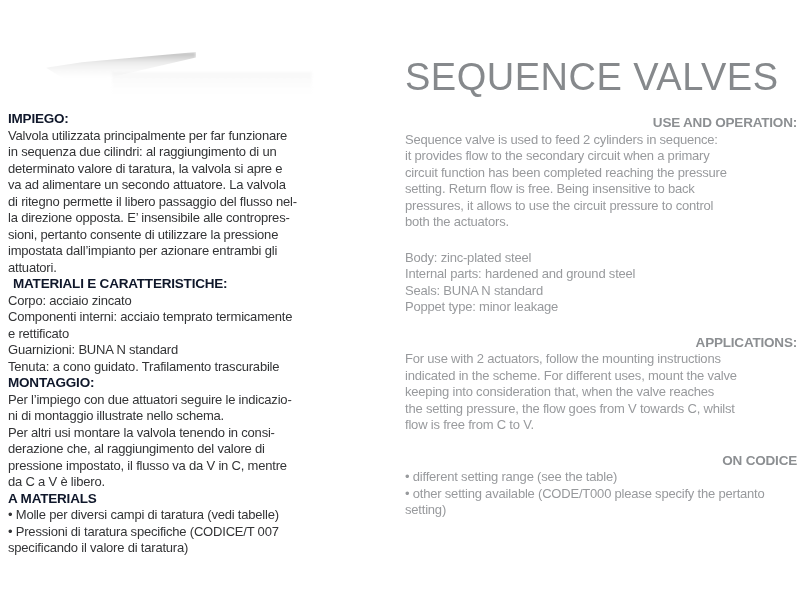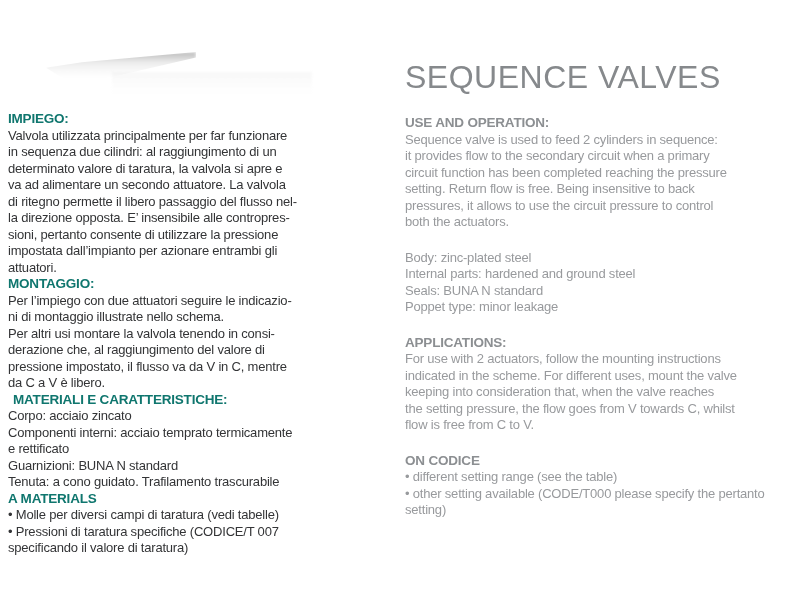--- a/index.html
+++ b/index.html
@@ -32,47 +32,48 @@
 
   .left-col {
     left: 8px; top: 111px;
     width: 362px;
     color: #333436;
     font-size: 13px;
     line-height: 16.5px;
     letter-spacing: -0.2px;
   }
   .left-col .sec-heading {
-    color: #0f766e;
+    color: #0f172a;
     font-weight: bold;
     font-size: 13.5px;
   }
   .left-col .sec-heading.indented { padding-left: 5px; }
 
   .right-col {
     left: 405px; top: 60px;
     width: 392px;
     color: #989a9d;
     font-size: 13px;
     line-height: 16.5px;
     letter-spacing: -0.2px;
   }
   .page-title {
     color: #86898c;
-    font-size: 32px;
+    font-size: 38px;
     font-weight: 500;
     letter-spacing: 0.5px;
     line-height: 34px;
     margin: 0 0 21px 0;
     white-space: nowrap;
   }
   .right-col .sec-heading {
     color: #8c8f92;
     font-weight: bold;
     font-size: 13.5px;
+    text-align: right;
   }
   .right-col .section { margin-bottom: 19px; }
 
   .sec-heading { margin: 0; white-space: pre; }
   .sec-body { margin: 0; white-space: pre; }
 </style>
 </head>
 <body>
 
 <div class="photo-shadow"></div>
@@ -85,35 +86,35 @@
 in sequenza due cilindri: al raggiungimento di un
 determinato valore di taratura, la valvola si apre e
 va ad alimentare un secondo attuatore. La valvola
 di ritegno permette il libero passaggio del flusso nel-
 la direzione opposta. E’ insensibile alle contropres-
 sioni, pertanto consente di utilizzare la pressione
 impostata dall’impianto per azionare entrambi gli
 attuatori.</p>
   </div>
   <div class="section">
+    <p class="sec-heading indented">MATERIALI E CARATTERISTICHE:</p>
+    <p class="sec-body">Corpo: acciaio zincato
+Componenti interni: acciaio temprato termicamente
+e rettificato
+Guarnizioni: BUNA N standard
+Tenuta: a cono guidato. Trafilamento trascurabile</p>
+  </div>
+  <div class="section">
     <p class="sec-heading">MONTAGGIO:</p>
     <p class="sec-body">Per l’impiego con due attuatori seguire le indicazio-
 ni di montaggio illustrate nello schema.
 Per altri usi montare la valvola tenendo in consi-
 derazione che, al raggiungimento del valore di
 pressione impostato, il flusso va da V in C, mentre
 da C a V è libero.</p>
-  </div>
-  <div class="section">
-    <p class="sec-heading indented">MATERIALI E CARATTERISTICHE:</p>
-    <p class="sec-body">Corpo: acciaio zincato
-Componenti interni: acciaio temprato termicamente
-e rettificato
-Guarnizioni: BUNA N standard
-Tenuta: a cono guidato. Trafilamento trascurabile</p>
   </div>
   <div class="section">
     <p class="sec-heading">A MATERIALS</p>
     <p class="sec-body">• Molle per diversi campi di taratura (vedi tabelle)
 • Pressioni di taratura specifiche (CODICE/T 007
 specificando il valore di taratura)</p>
   </div>
 </div>
 
 <div class="col right-col">

